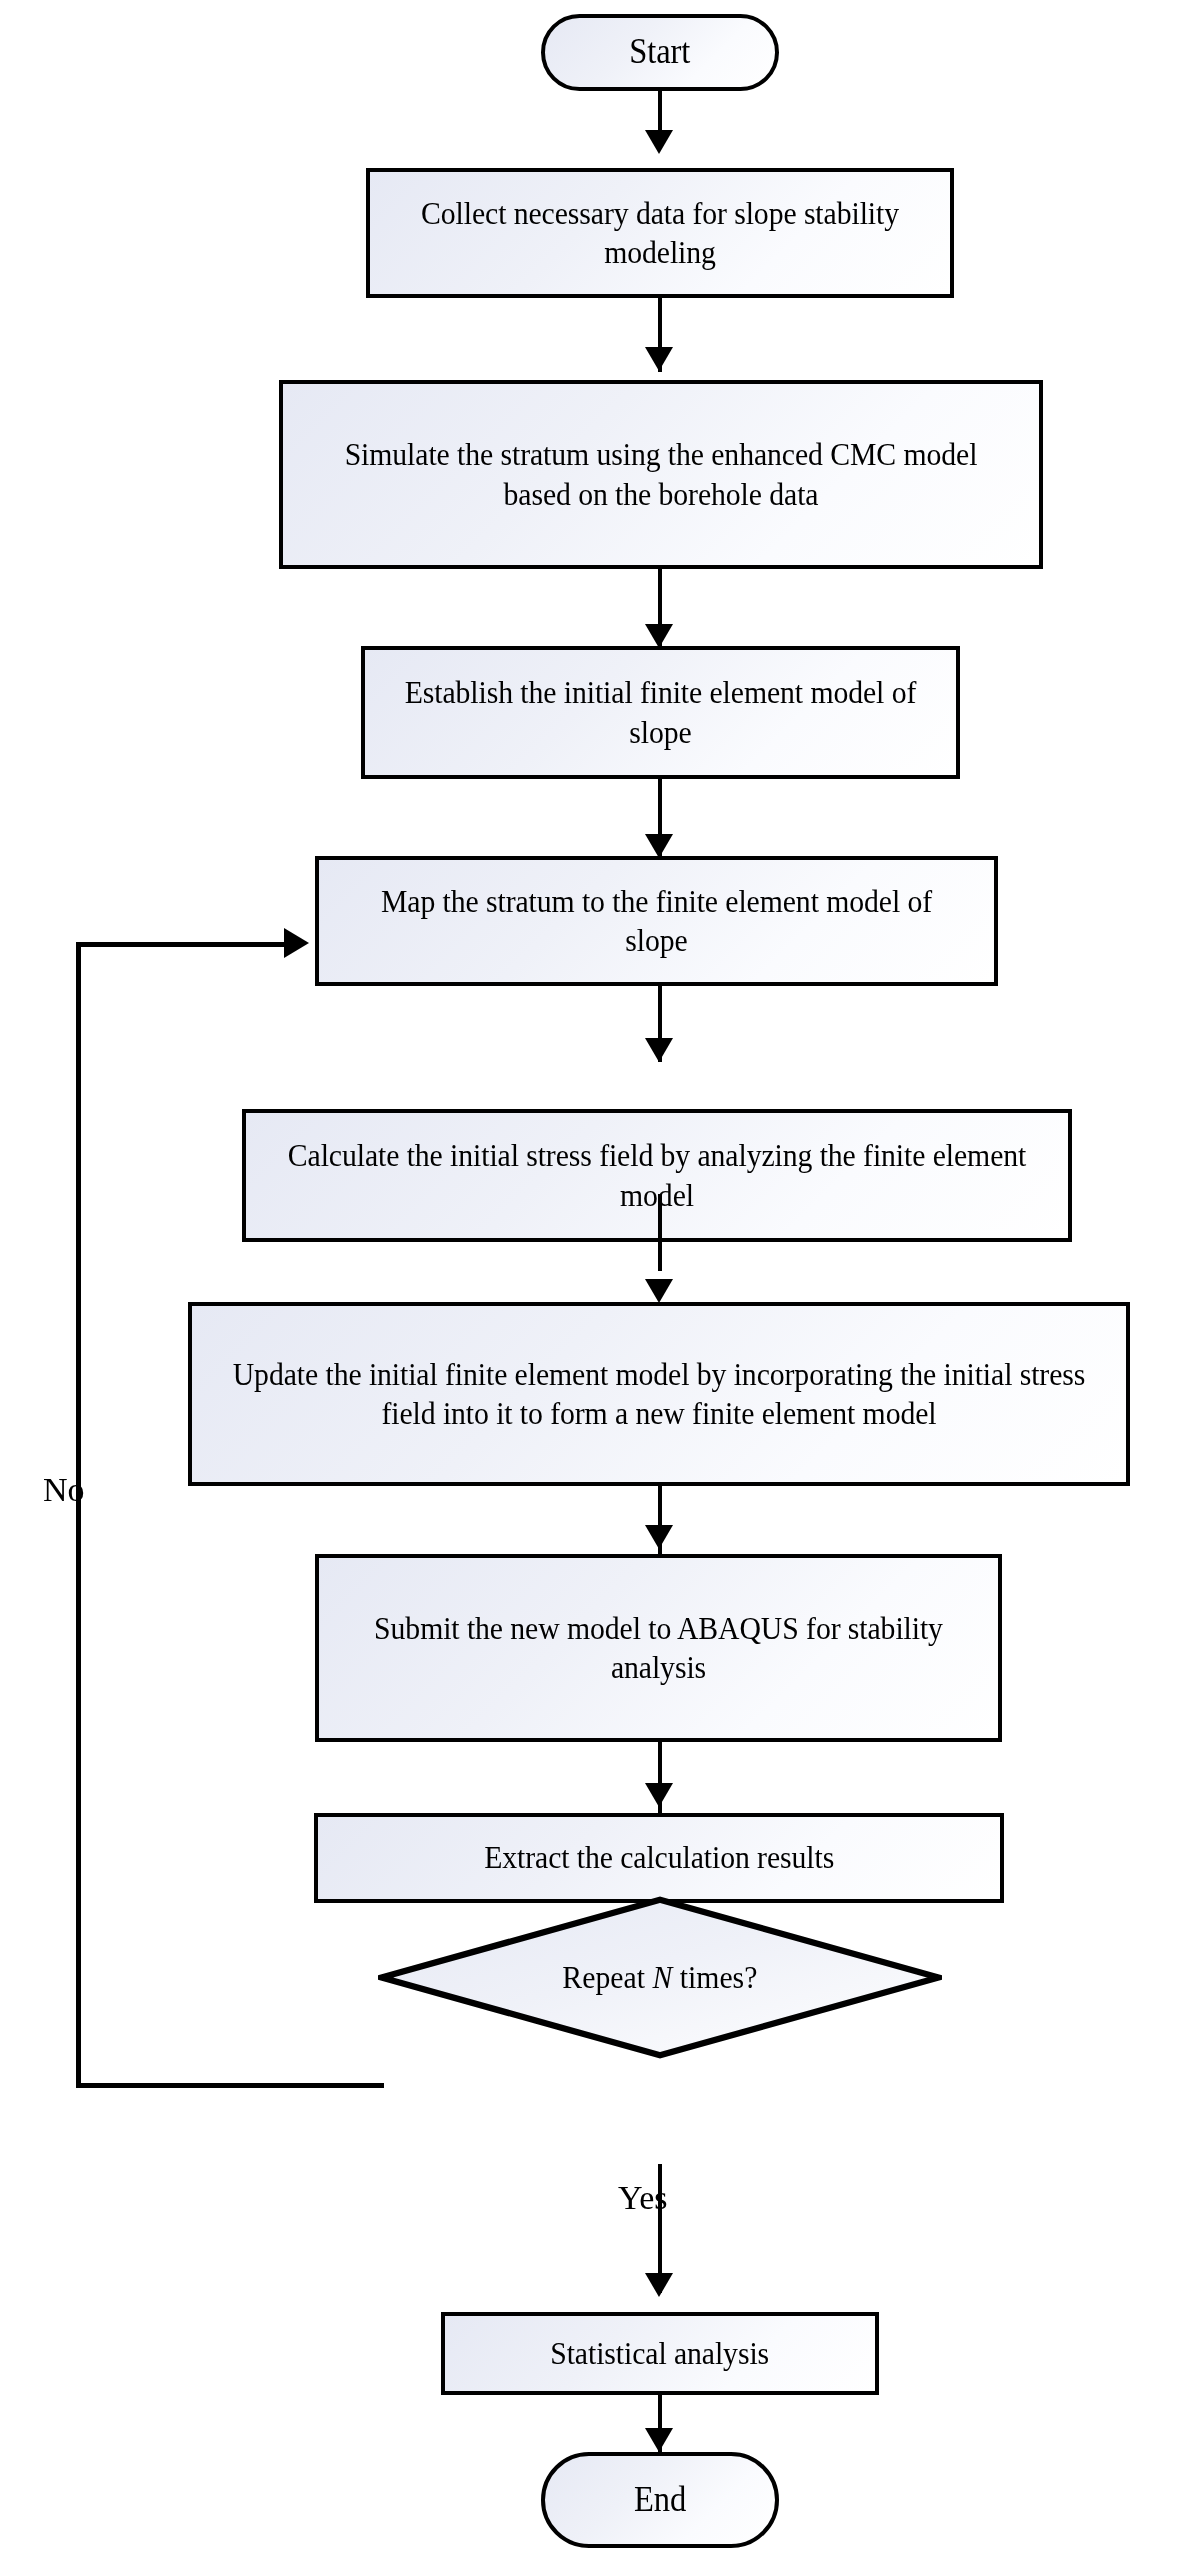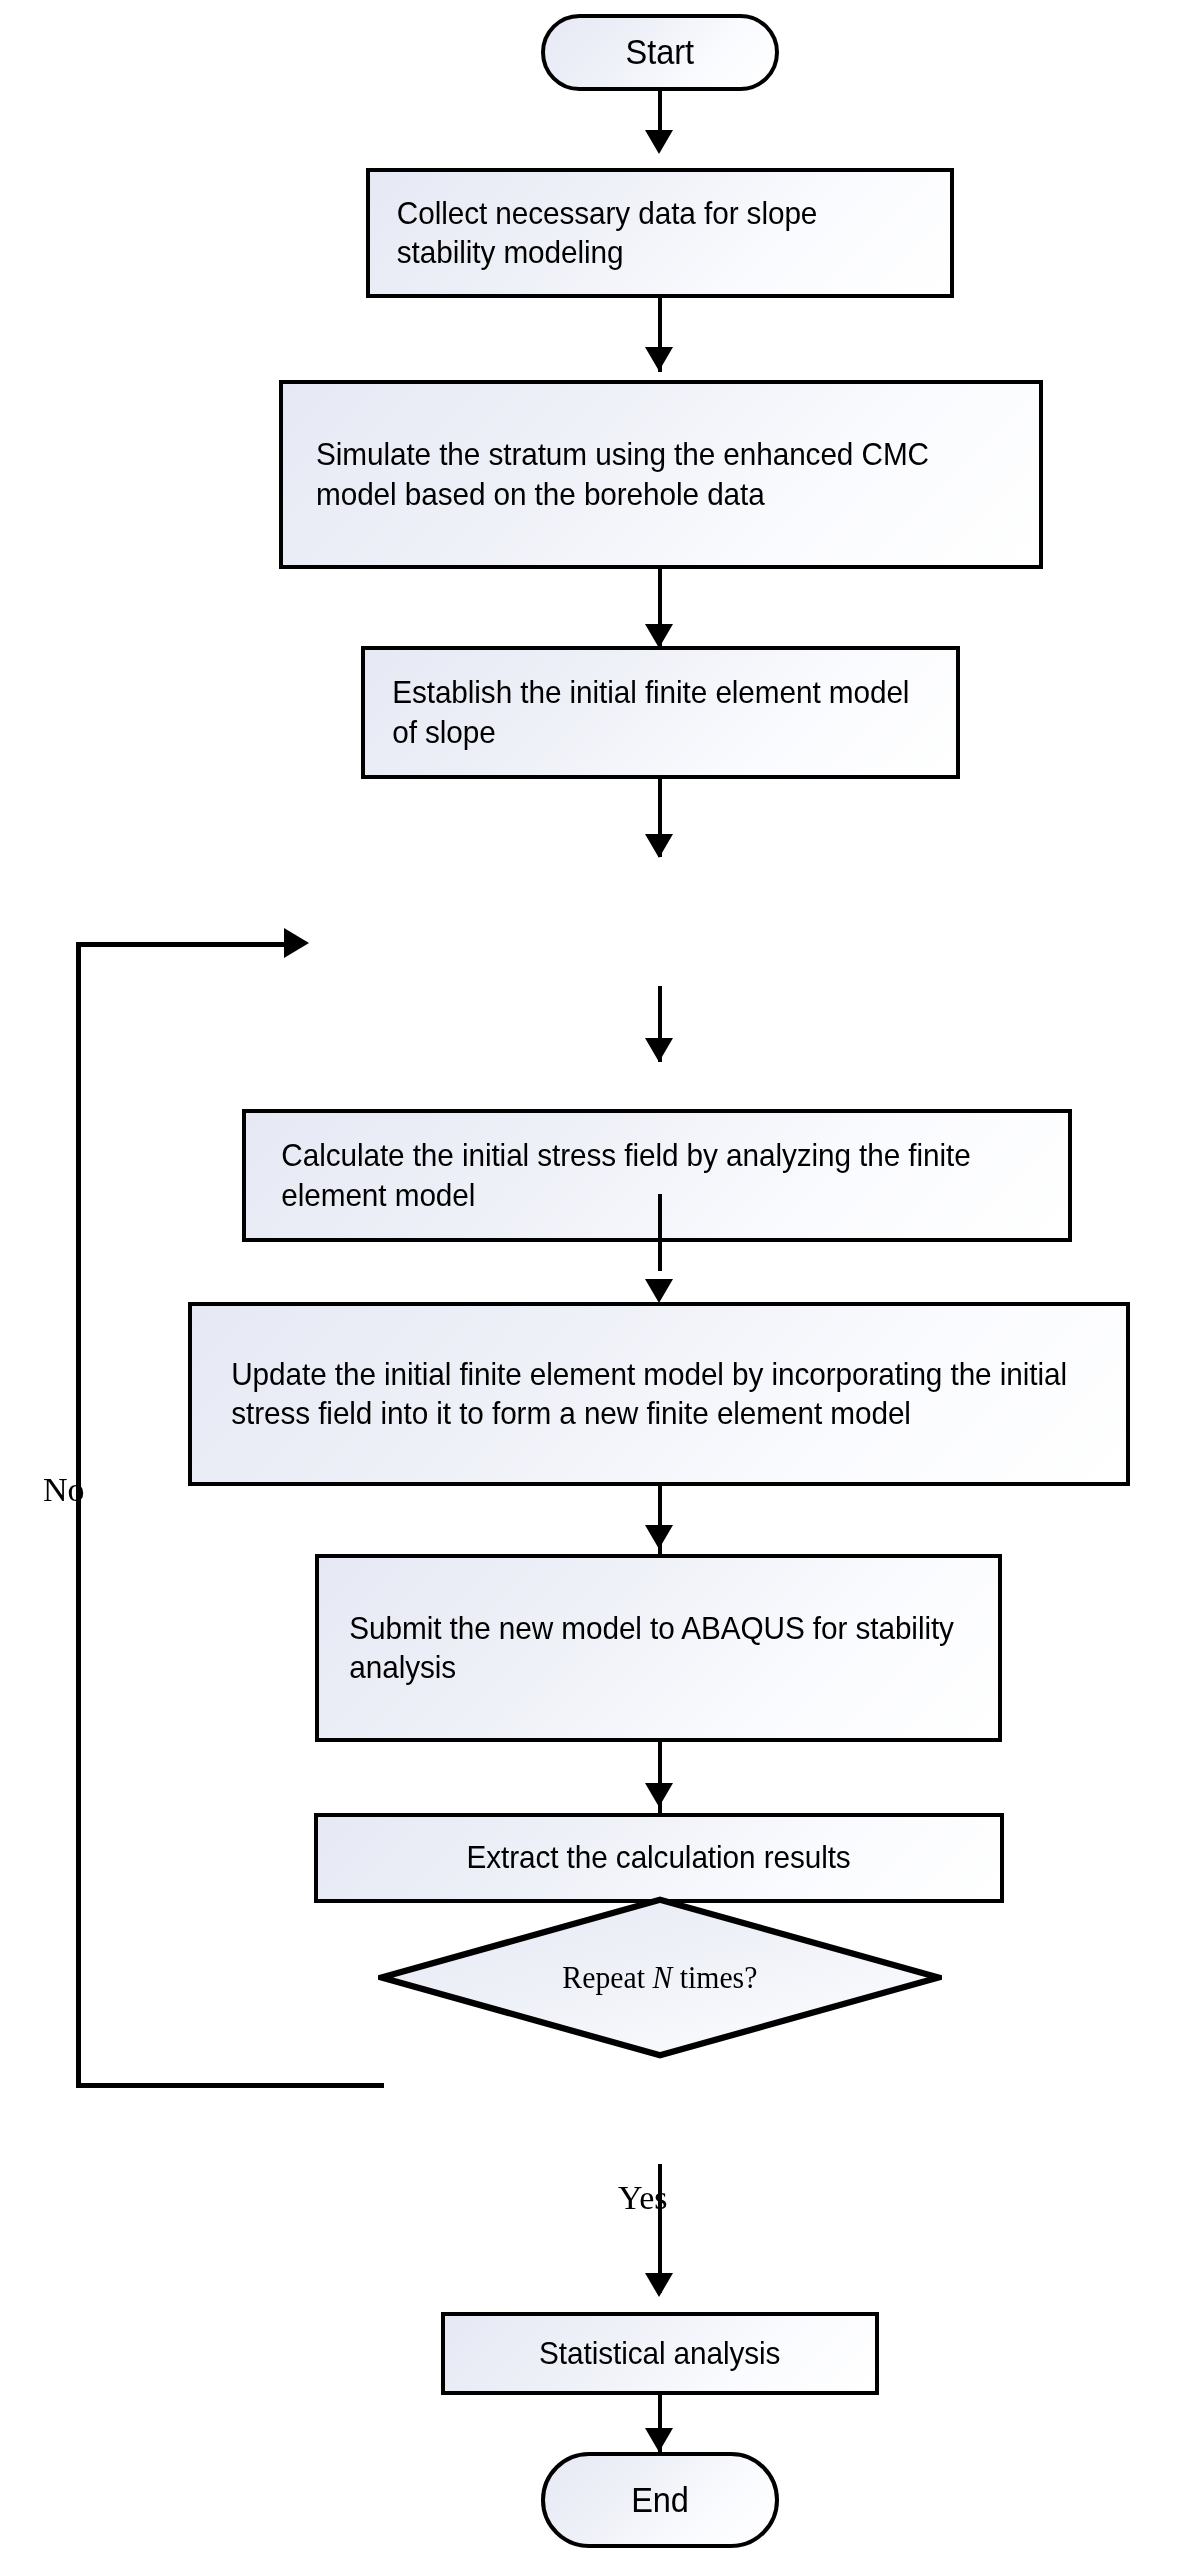--- a/index.html
+++ b/index.html
@@ -4,23 +4,24 @@
 <title>Slope Stability Modeling Flowchart</title>
 <style>
   html,body{margin:0;padding:0;background:#ffffff;}
   body{width:1200px;height:2576px;position:relative;overflow:hidden;
        font-family:"Liberation Serif","DejaVu Serif",serif;color:#000;}
   #canvas{position:absolute;left:0;top:0;width:1200px;height:2576px;}
 
   
   .node{position:absolute;box-sizing:border-box;
         display:flex;align-items:center;justify-content:center;
+        text-align:center;
         background:linear-gradient(135deg,#e6e9f4 0%,#eff1f8 38%,#fafbfe 70%,#ffffff 100%);
         border:4.2px solid #000;
-        font-family:Liberation Sans, sans-serif;
+        font-family:Liberation Serif, serif;
         color:#000;line-height:1.22;letter-spacing:-0.1px;}
   .node .txt{display:block;padding:0 7px;transform:scaleX(0.93);transform-origin:center;}
 
   .terminator{border-radius:700px;border-width:4.9px;}
 
   
   .diamond{position:absolute;}
   .diamond .dlabel{position:absolute;left:0;top:0;width:100%;height:100%;
                    display:flex;align-items:center;justify-content:center;
                    font-family:"Liberation Serif","DejaVu Serif",serif;
@@ -69,20 +70,23 @@
   <div class="ln vline" style="left:658px;top:569px;width:4.2px;height:78px;"></div>
   <div class="arrow-down" style="left:645px;top:624px;"></div>
 
   <div class="node" style="left:361px;top:646px;width:599px;height:133px;font-size:32px;">
     <span class="txt">Establish the initial finite element model of slope</span>
   </div>
 
   <div class="ln vline" style="left:658px;top:779px;width:4.2px;height:78px;"></div>
   <div class="arrow-down" style="left:645px;top:834px;"></div>
 
+  <div class="node" style="left:315px;top:856px;width:683px;height:130px;font-size:32px;">
+    <span class="txt">Map the stratum to the finite element model of slope</span>
+  </div>
 
   <div class="ln vline" style="left:658px;top:986px;width:4.2px;height:76px;"></div>
   <div class="arrow-down" style="left:645px;top:1038px;"></div>
 
   <div class="node" style="left:242px;top:1061px;width:830px;height:133px;font-size:32px;margin-top:48px;">
     <span class="txt">Calculate the initial stress field by analyzing the finite element model</span>
   </div>
 
   <div class="ln vline" style="left:658px;top:1194px;width:4.2px;height:77px;"></div>
   <div class="arrow-down" style="left:645px;top:1279px;"></div>

